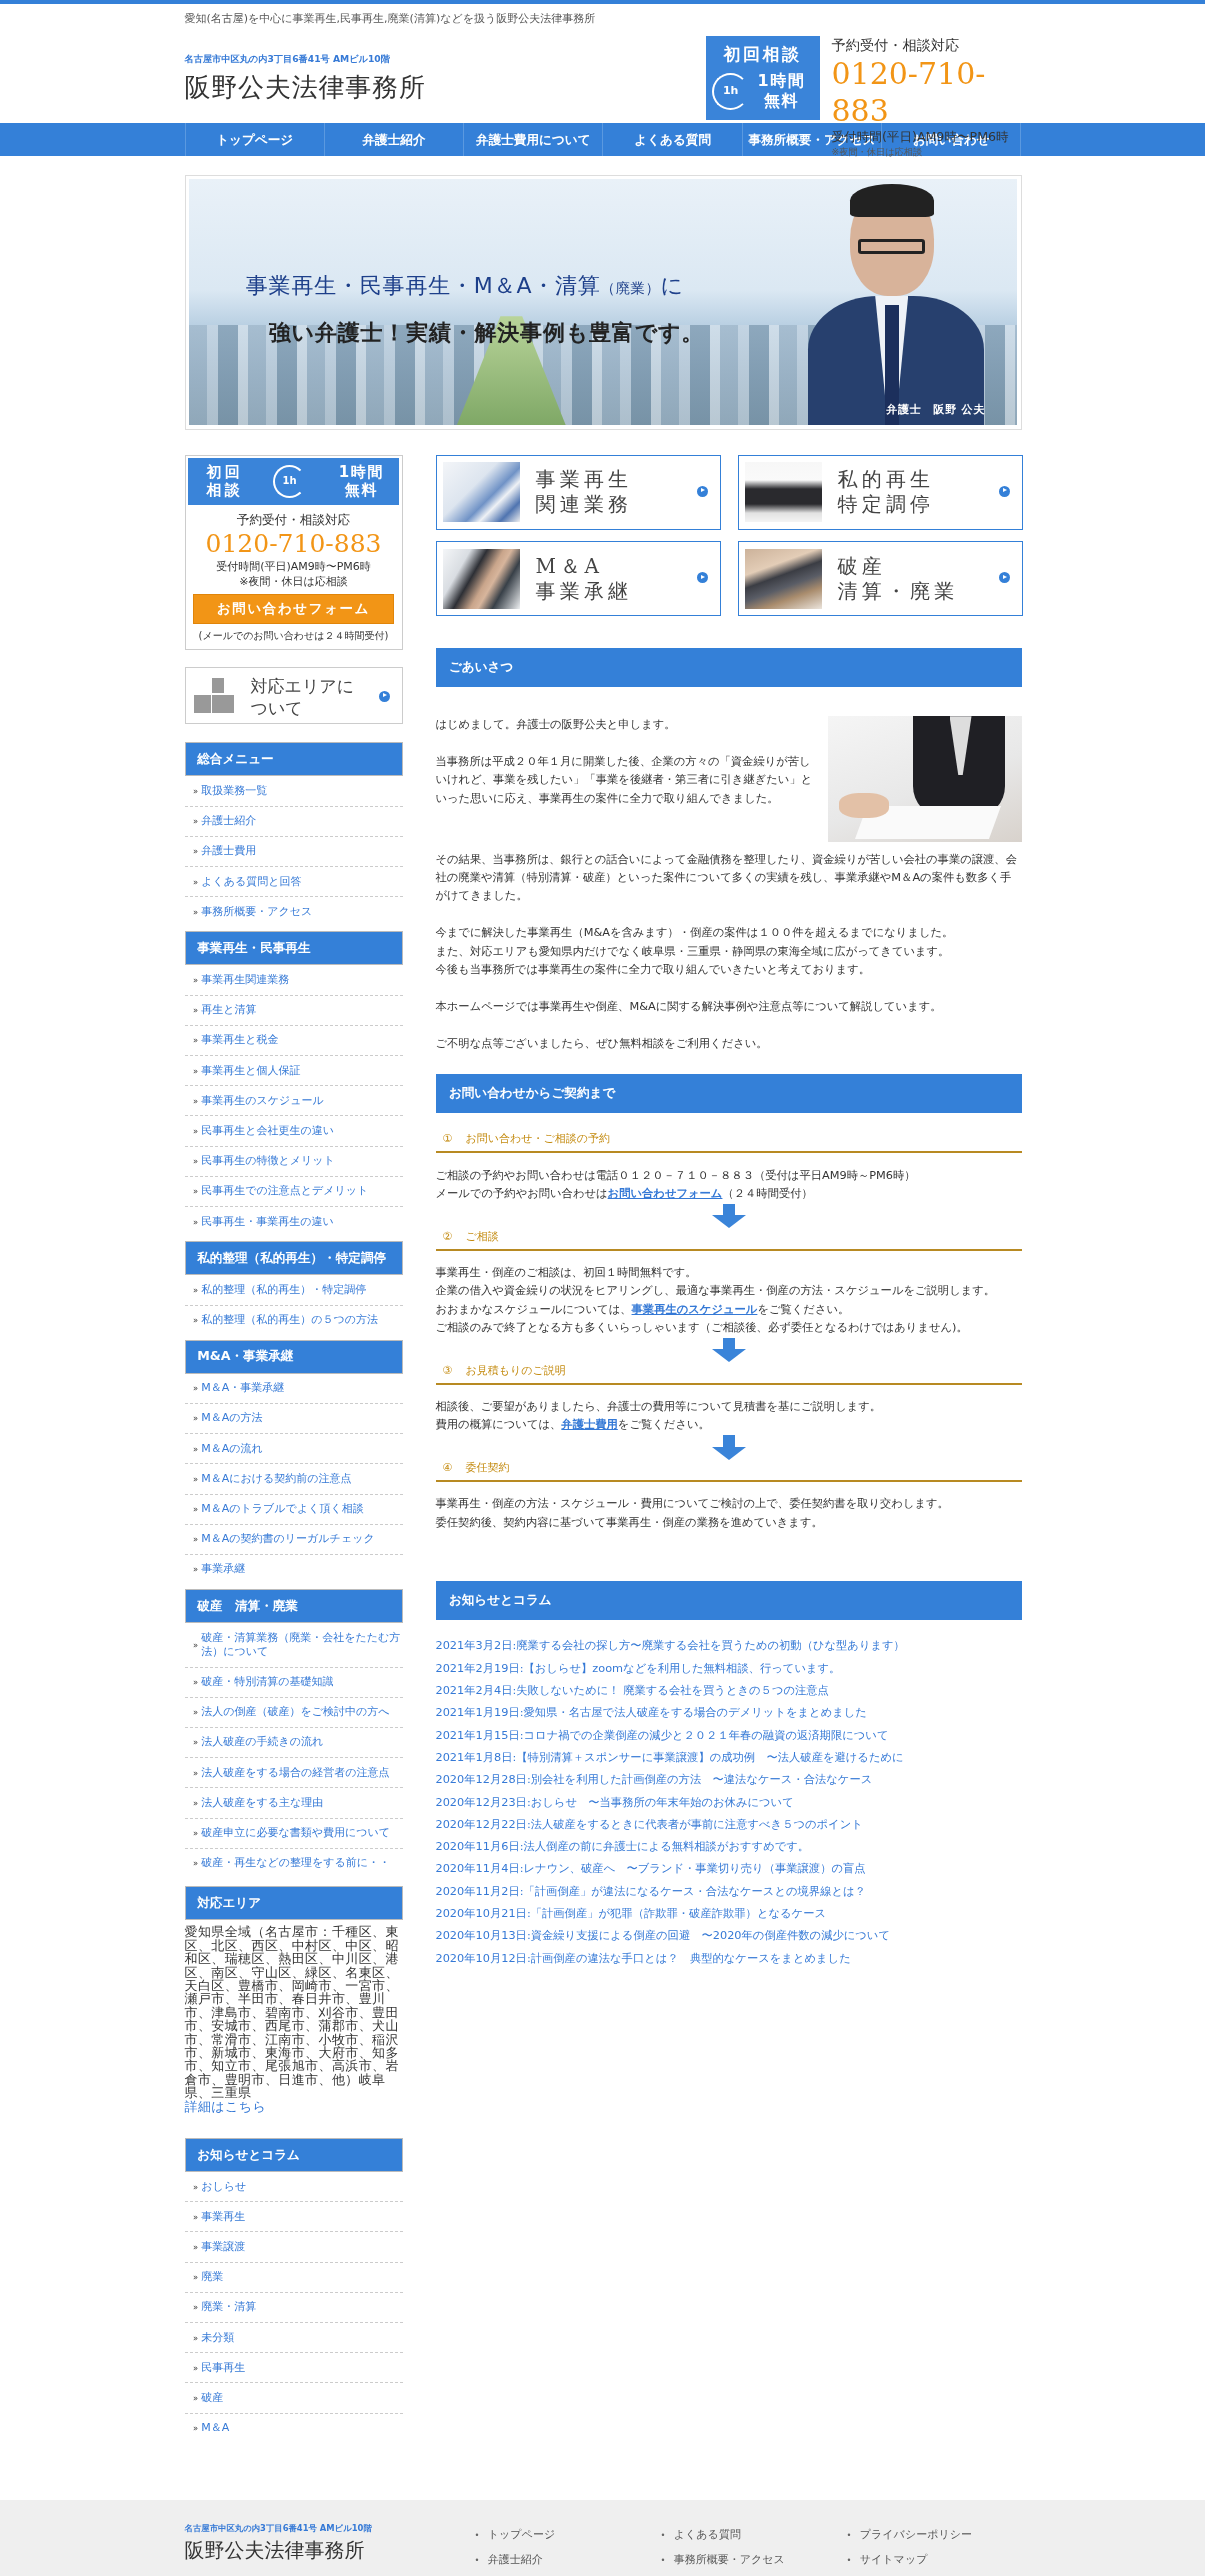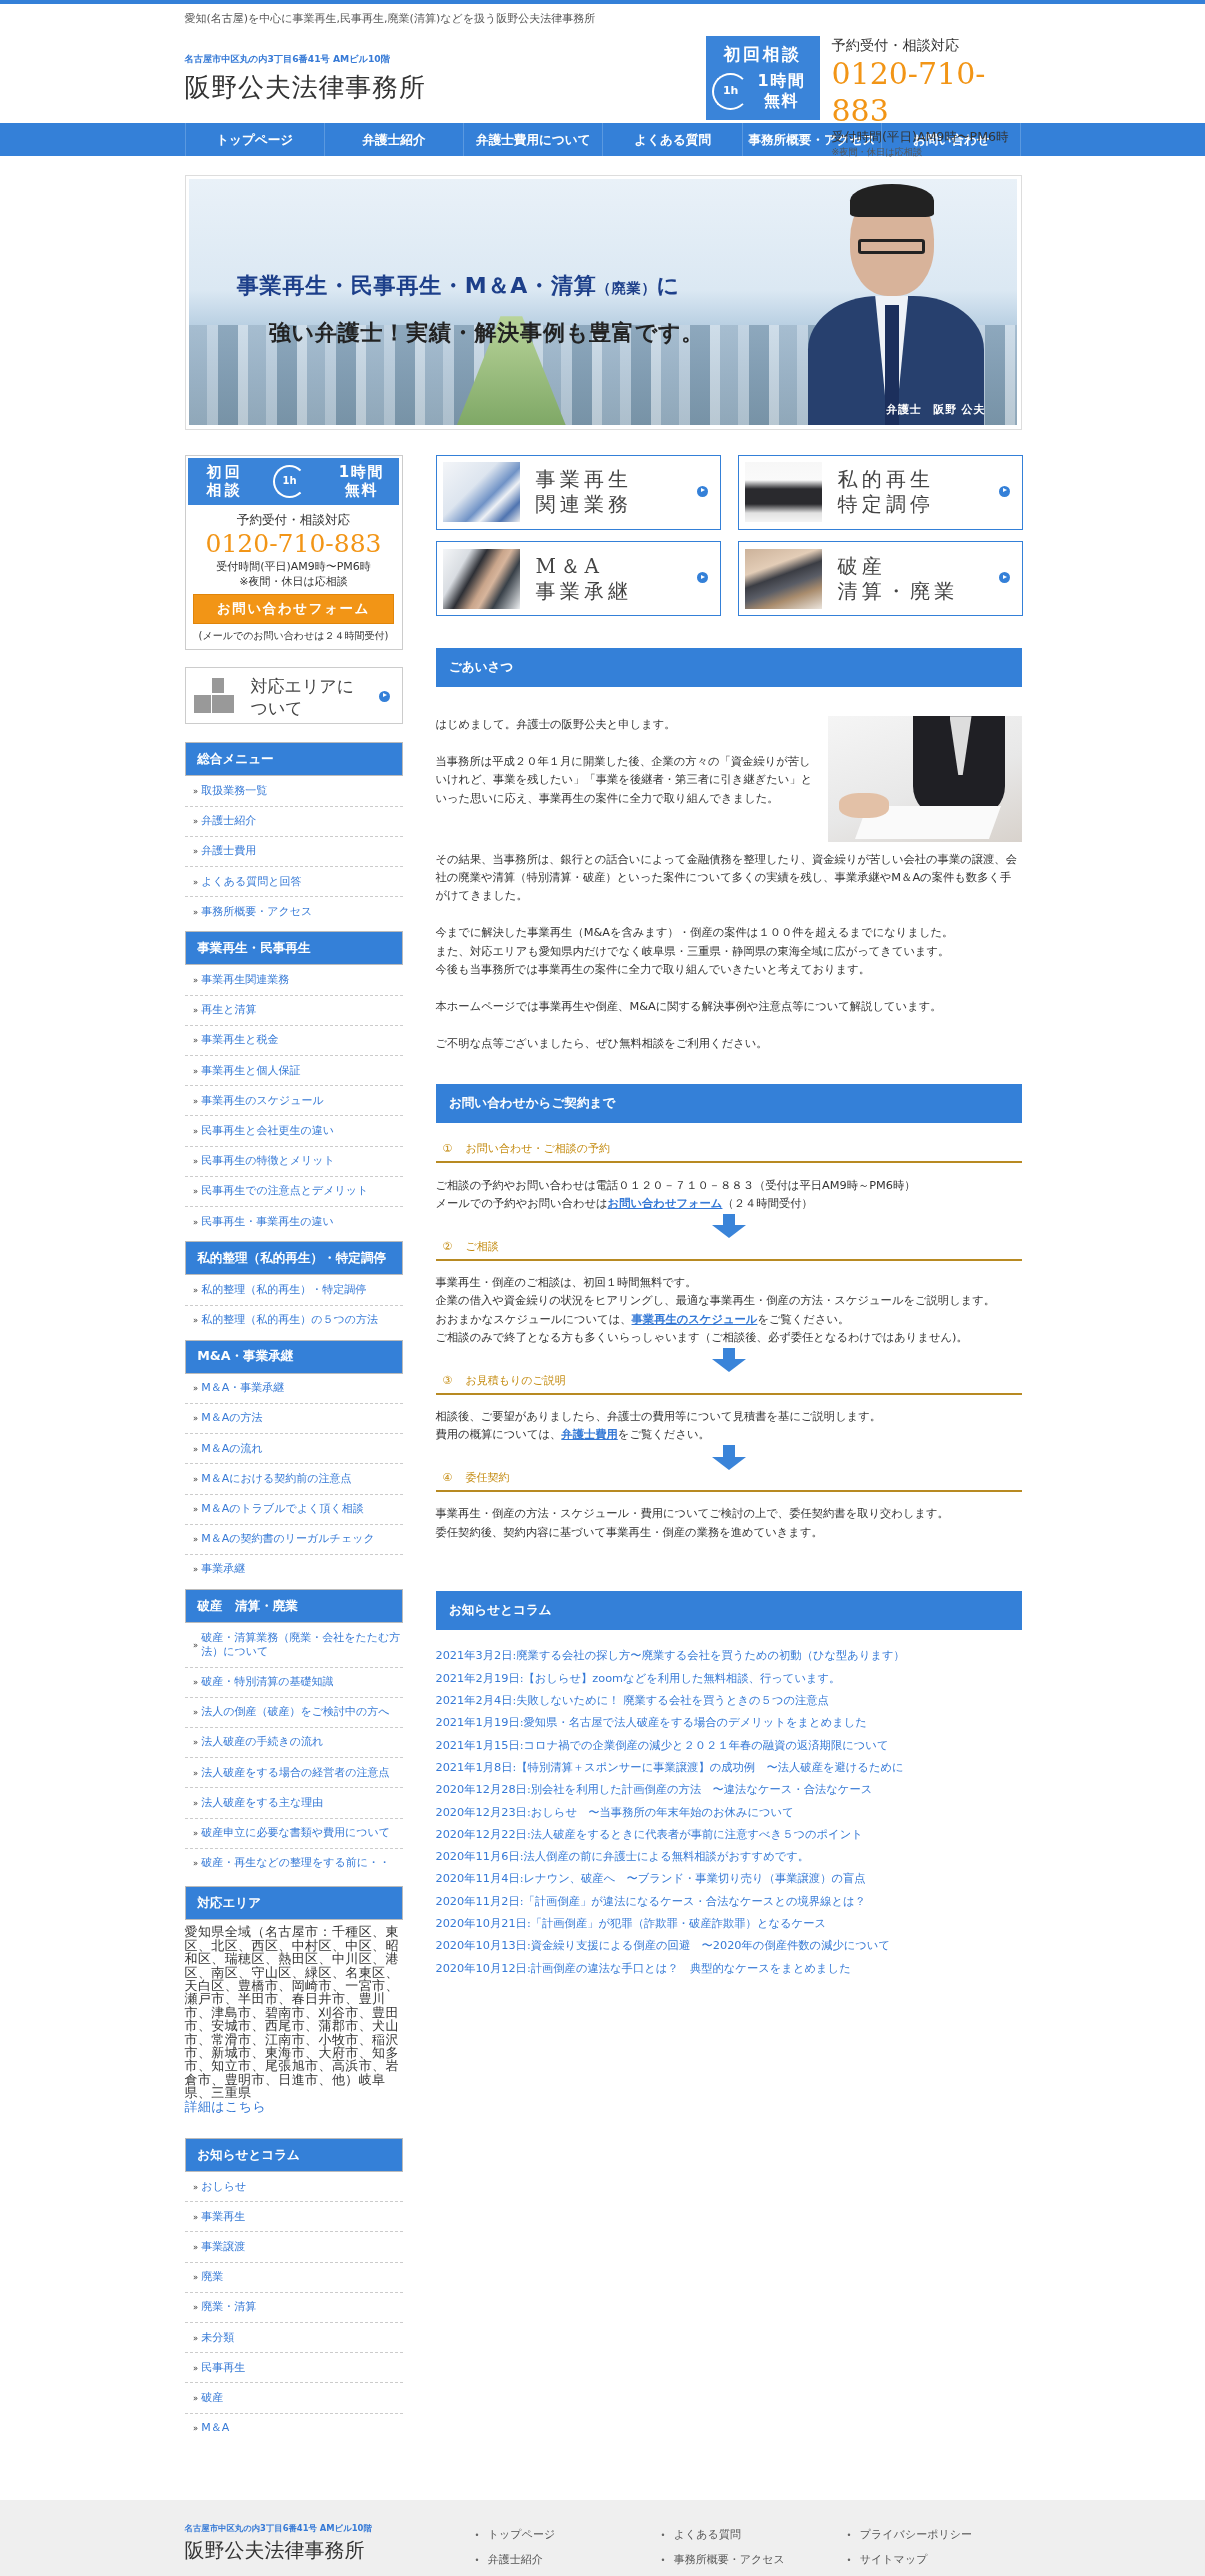--- a/index.html
+++ b/index.html
@@ -21,21 +21,21 @@
 .hcontact .tel{font-family:"DejaVu Serif",serif;font-size:30px;color:#f29516;line-height:37px;letter-spacing:0}
 .hcontact .l3{font-size:12.6px;color:#333}
 .hcontact .l4{font-size:9.2px;color:#555}
 .nav{background:#3480d8;height:33px}
 .nav ul{list-style:none;display:flex;width:837px;margin:0 auto;border-left:0.8px solid #5a99e0}
 .nav li{flex:1;text-align:center;color:#fff;font-weight:bold;font-size:12.6px;line-height:33px;border-right:0.8px solid #5a99e0;cursor:pointer}
 .hero{margin-top:18.4px;height:255px;border:0.8px solid #ddd;padding:3.3px;position:relative}
 .hero-img{width:100%;height:100%;background:linear-gradient(180deg,#e9f1f8 0%,#dbe8f3 45%,#b8cfe2 60%,#8fa9bd 80%,#6e8896 100%);position:relative;overflow:hidden}
 .hero-city{position:absolute;left:0;right:0;bottom:0;height:100px;background:repeating-linear-gradient(90deg,#9eb5c8 0 18.4px,#c7d6e3 18.4px 28.5px,#7b97ad 28.5px 49px,#d8e3ec 49px 59px);opacity:.7}
 .hero-green{position:absolute;left:268px;bottom:0;width:109px;height:109px;background:linear-gradient(180deg,#b9d49a,#7fa866);clip-path:polygon(40% 0,60% 0,100% 100%,0 100%)}
-.hero-h1{position:absolute;left:48px;top:92px;font-size:22px;font-weight:bold;color:#1d3f8a;letter-spacing:0.8px}
+.hero-h1{position:absolute;left:57px;top:92px;font-size:22px;font-weight:normal;color:#1d3f8a;letter-spacing:0.8px}
 .hero-h1 small{font-size:14.2px}
 .hero-h2{position:absolute;left:80px;top:139px;font-size:22px;font-weight:bold;color:#222;letter-spacing:0.8px}
 .hero-person{position:absolute;right:0;top:0;width:251px;height:100%}
 .hero-person .head{position:absolute;left:84px;top:8.4px;width:84px;height:109px;background:#d8b39a;border-radius:48% 48% 45% 45%}
 .hero-person .hair{position:absolute;left:84px;top:5px;width:84px;height:33px;background:#222;border-radius:50% 50% 10% 10%}
 .hero-person .glass{position:absolute;left:92px;top:60px;width:67px;height:15px;border:3.3px solid #222;border-radius:3.3px}
 .hero-person .suit{position:absolute;left:42px;top:117px;width:176px;height:134px;background:#27406e;border-radius:40% 40% 0 0}
 .hero-person .shirt{position:absolute;left:109px;top:117px;width:33px;height:134px;background:#eef2f7;clip-path:polygon(0 0,100% 0,60% 100%,40% 100%)}
 .hero-person .tie{position:absolute;left:119px;top:126px;width:13.4px;height:126px;background:#1c2f5c}
 .hero-cap{position:absolute;right:32px;bottom:8.4px;color:#fff;font-size:11px;font-weight:bold;letter-spacing:0.8px}
@@ -402,21 +402,21 @@
           <div class="hd"></div>
         </div>
         <p>はじめまして。弁護士の阪野公夫と申します。</p>
         <p>当事務所は平成２０年１月に開業した後、企業の方々の「資金繰りが苦しいけれど、事業を残したい」「事業を後継者・第三者に引き継ぎたい」といった思いに応え、事業再生の案件に全力で取り組んできました。</p>
         <p style="clear:both">その結果、当事務所は、銀行との話合いによって金融債務を整理したり、資金繰りが苦しい会社の事業の譲渡、会社の廃業や清算（特別清算・破産）といった案件について多くの実績を残し、事業承継やM＆Aの案件も数多く手がけてきました。</p>
         <p><span>今までに解決した事業再生（M&amp;Aを含みます）・倒産の案件は１００件を超えるまでになりました。</span><br><span>また、対応エリアも愛知県内だけでなく岐阜県・三重県・静岡県の東海全域に広がってきています。</span><br><span>今後も当事務所では事業再生の案件に全力で取り組んでいきたいと考えております。</span></p>
         <p>本ホームページでは事業再生や倒産、M&amp;Aに関する解決事例や注意点等について解説しています。</p>
         <p>ご不明な点等ございましたら、ぜひ無料相談をご利用ください。</p>
       </div>
 
-      <div class="mhead" style="margin-top:31px">お問い合わせからご契約まで</div>
+      <div class="mhead" style="margin-top:21px">お問い合わせからご契約まで</div>
 
       <div class="step"><span class="n">①</span><span>お問い合わせ・ご相談の予約</span></div>
       <div class="stxt">
         <span>ご相談の予約やお問い合わせは電話０１２０－７１０－８８３（受付は平日AM9時～PM6時）</span><br>
         <span>メールでの予約やお問い合わせは</span><a>お問い合わせフォーム</a><span>（２４時間受付）</span>
       </div>
       <div class="arrow"></div>
 
       <div class="step" style="margin-top:0"><span class="n">②</span><span>ご相談</span></div>
       <div class="stxt">

